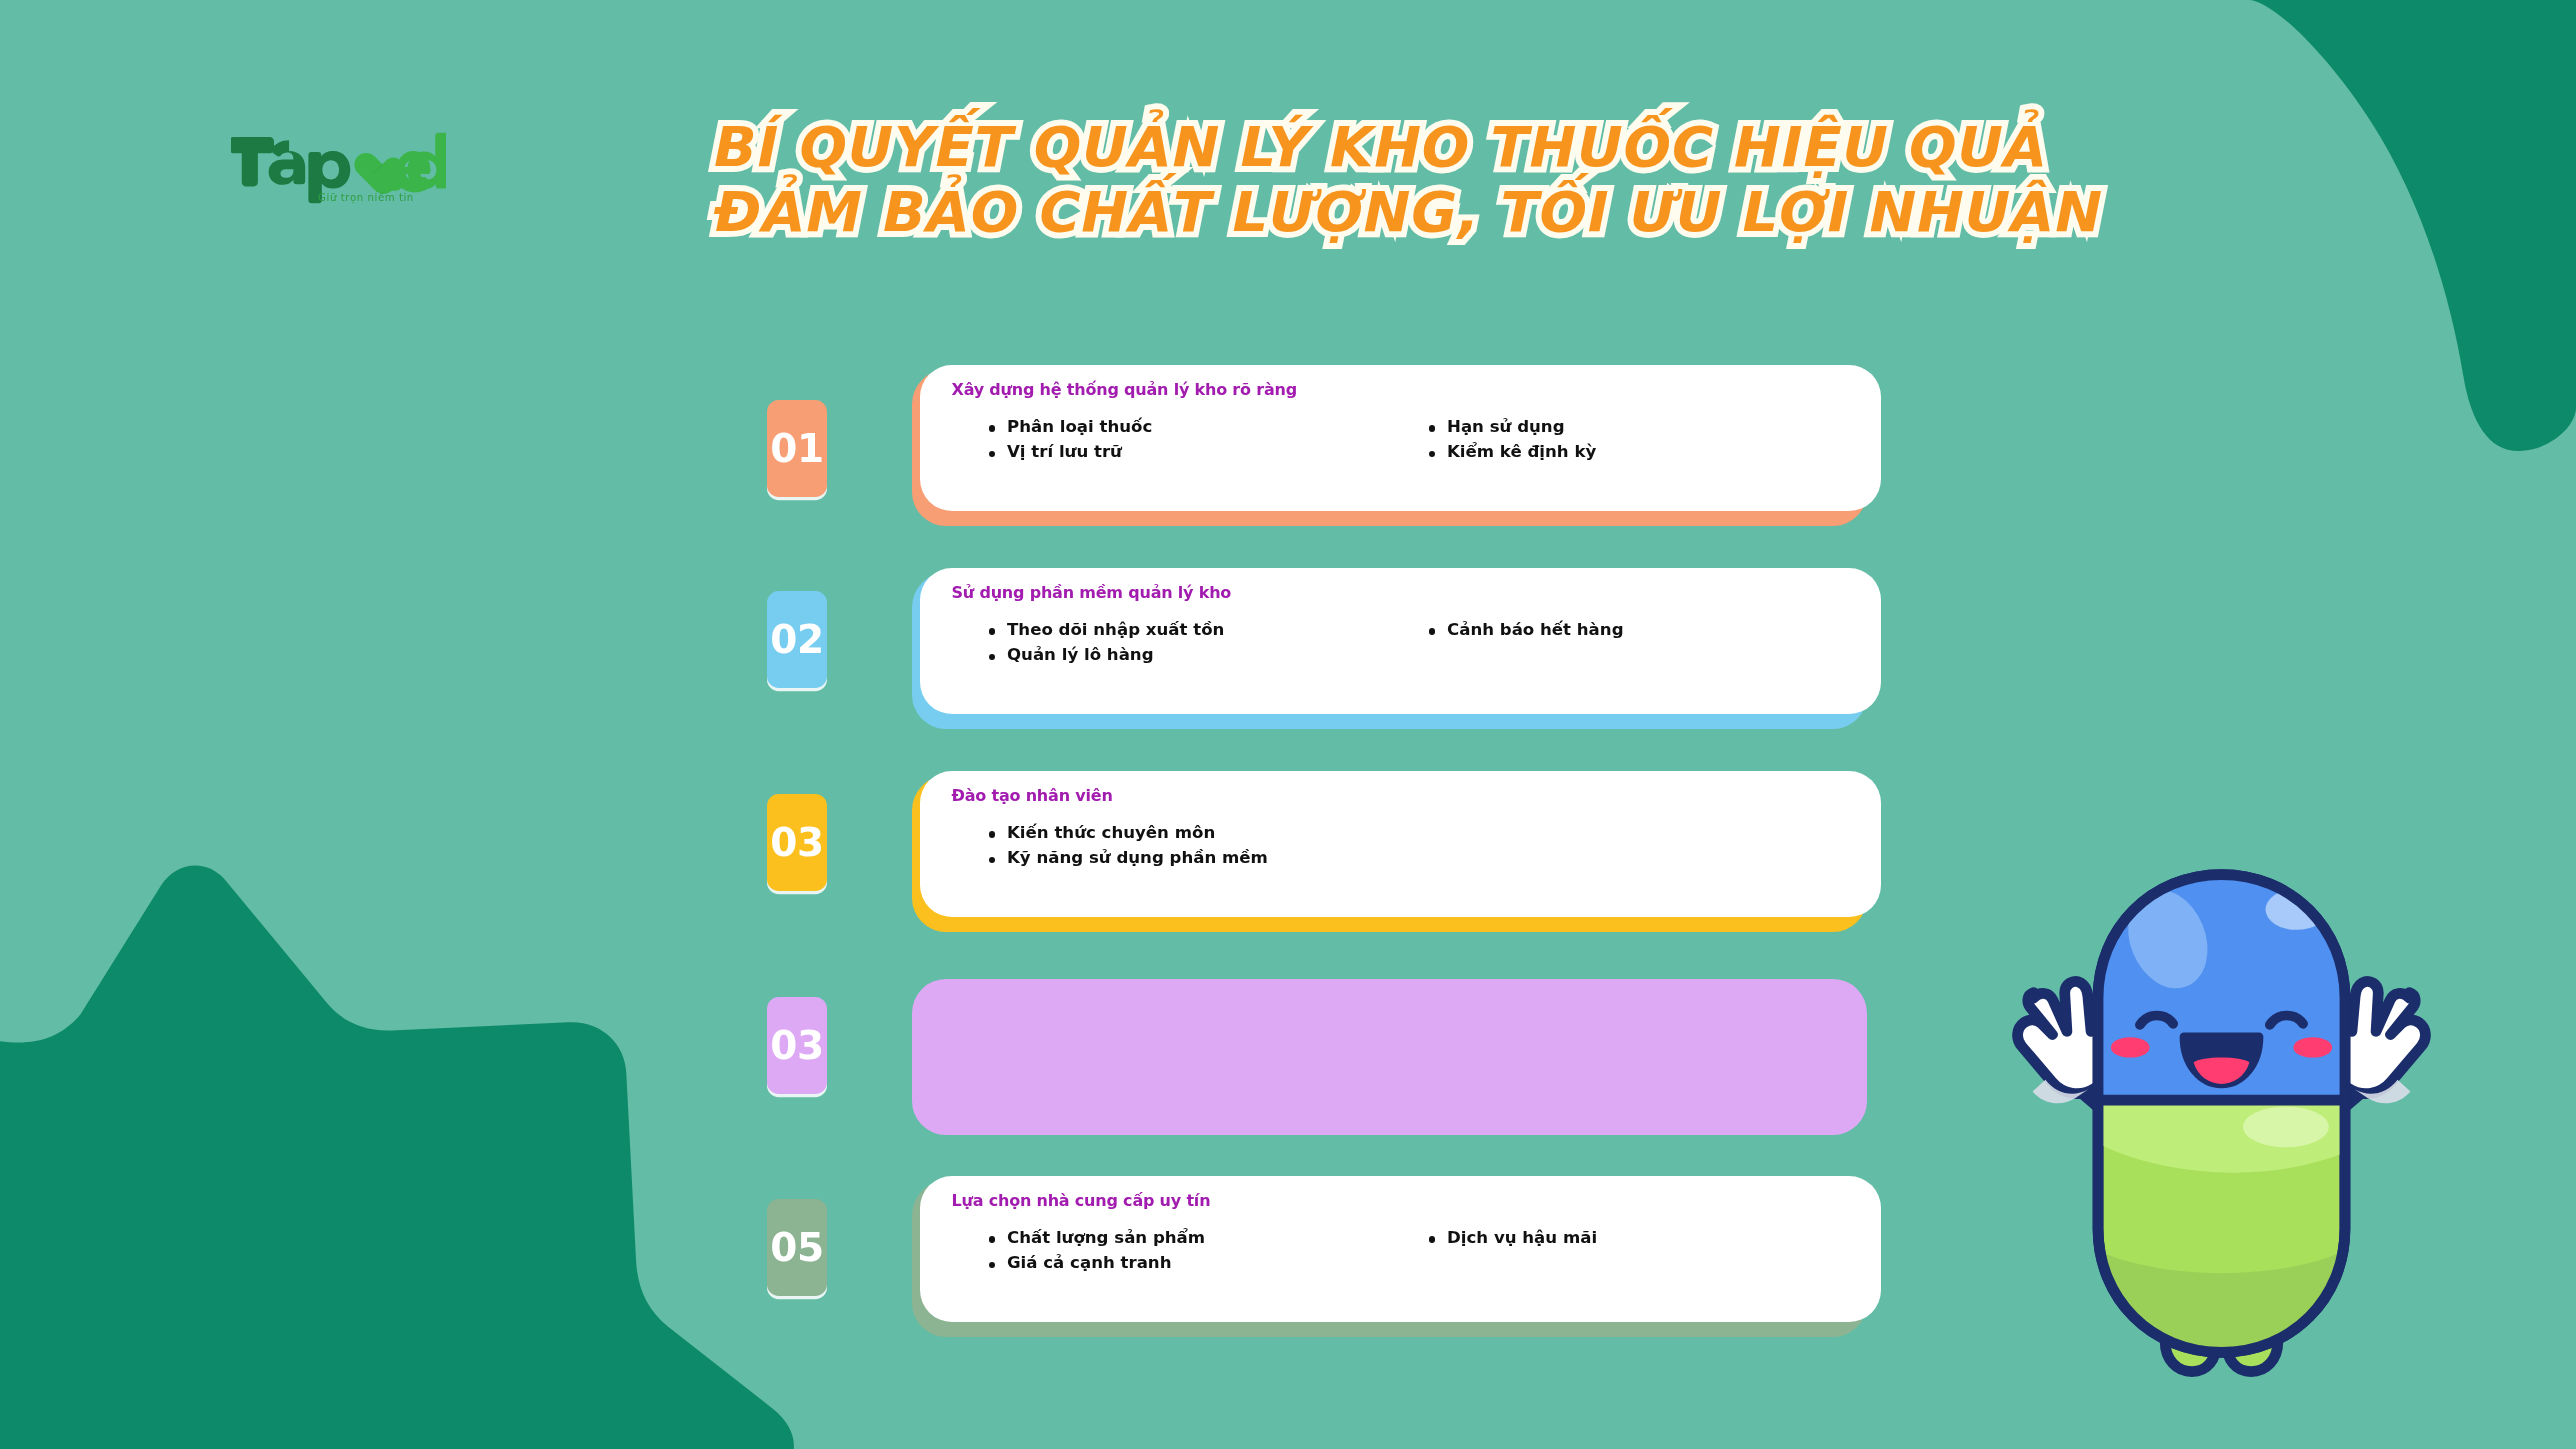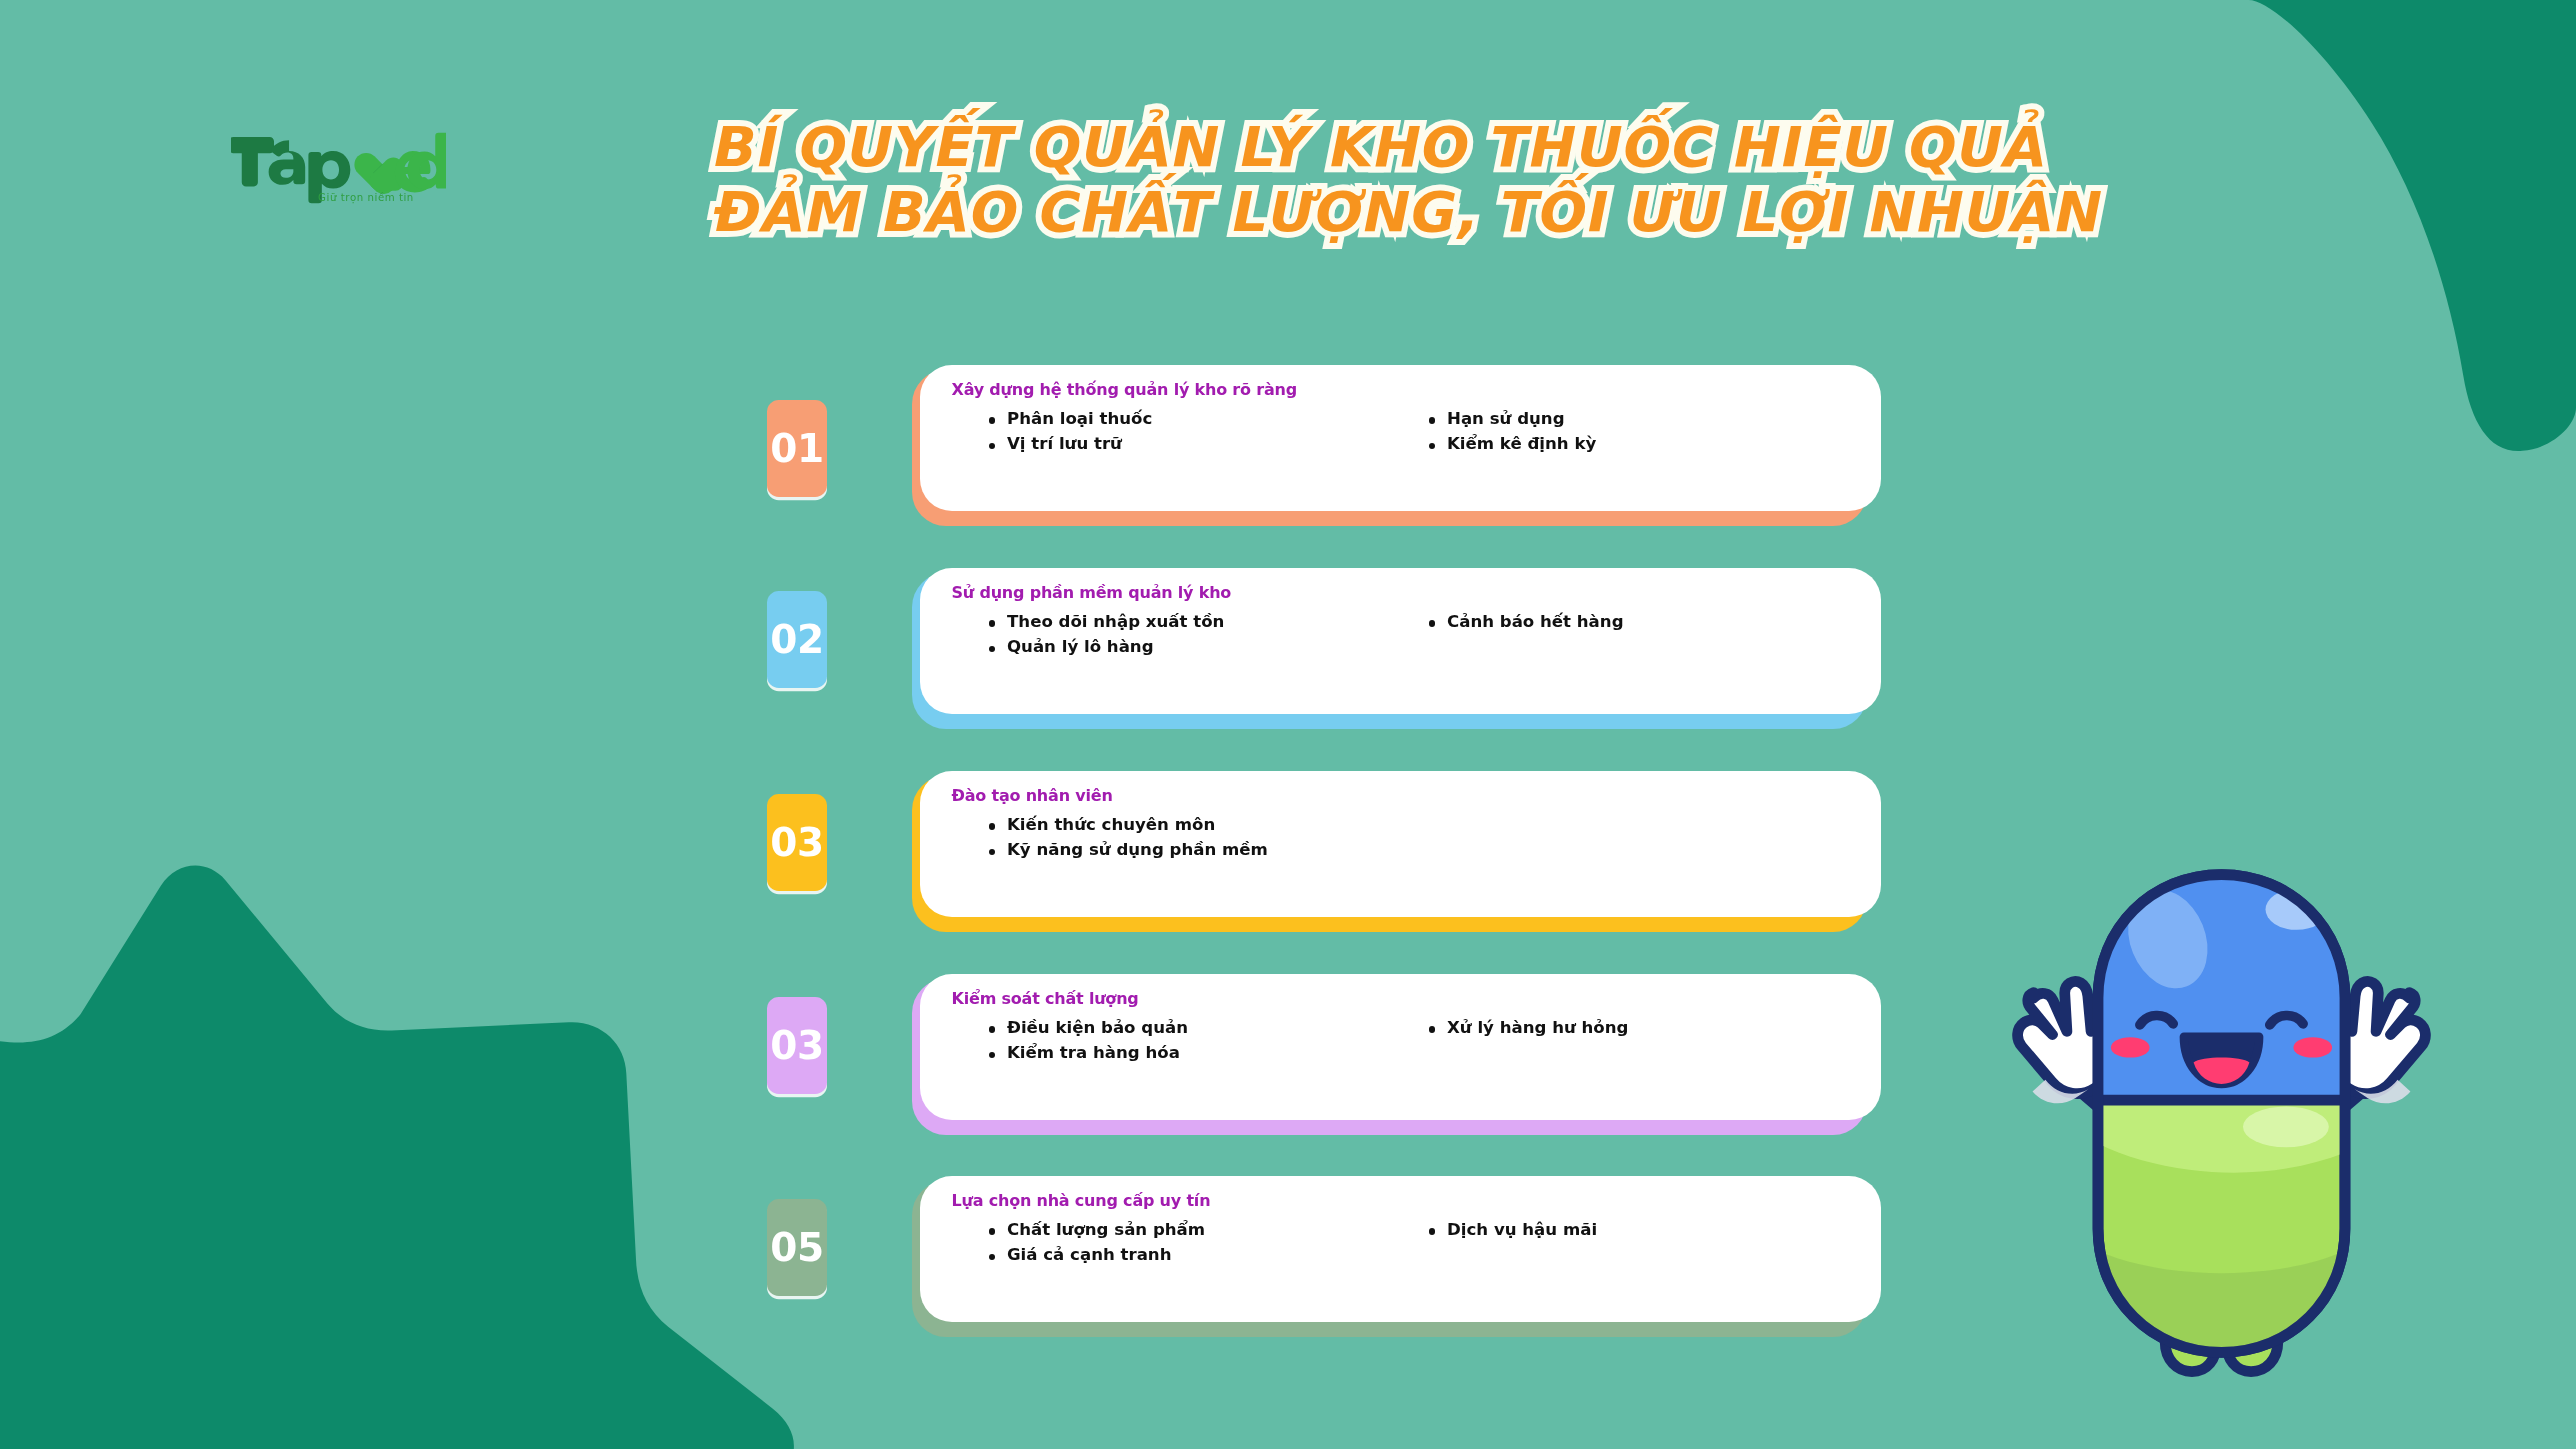--- a/index.html
+++ b/index.html
@@ -113,21 +113,21 @@
     font-weight:700;
     font-size:16px;
     line-height:1.2;
     color:#a21caf;
     letter-spacing:-0.2px;
     white-space:nowrap;
   }
 
   .bullets{
     display:flex;
-    margin-top:7px;
+    margin-top:15px;
   }
   .bullet-col{ }
   .bullet-col.left{ width:440px; padding-left:34px; }
   .bullet-col.right{ width:440px; padding-left:34px; }
 
   .bullet{
     position:relative;
     font-family:"DejaVu Sans", sans-serif;
     font-weight:700;
     font-size:16.6px;
@@ -268,32 +268,20 @@
         </div>
       </div>
     </div>
 
     <div class="row r4">
       <div class="badge" style="background-color: rgb(221, 169, 245);">
         <span class="badge-num">03</span>
       </div>
       <div class="card-wrap">
         <div class="plate" style="background-color: rgb(221, 169, 245);"></div>
-        <div class="card">
-          <div class="card-title">Kiểm soát chất lượng</div>
-          <div class="bullets">
-            <div class="bullet-col left">
-              <div class="bullet">Điều kiện bảo quản</div>
-              <div class="bullet">Kiểm tra hàng hóa</div>
-            </div>
-            <div class="bullet-col right">
-              <div class="bullet">Xử lý hàng hư hỏng</div>
-            </div>
-          </div>
-        </div>
       </div>
     </div>
 
     <div class="row r5">
       <div class="badge" style="background-color: rgb(140, 180, 146);">
         <span class="badge-num">05</span>
       </div>
       <div class="card-wrap">
         <div class="plate" style="background-color: rgb(140, 180, 146);"></div>
         <div class="card">

